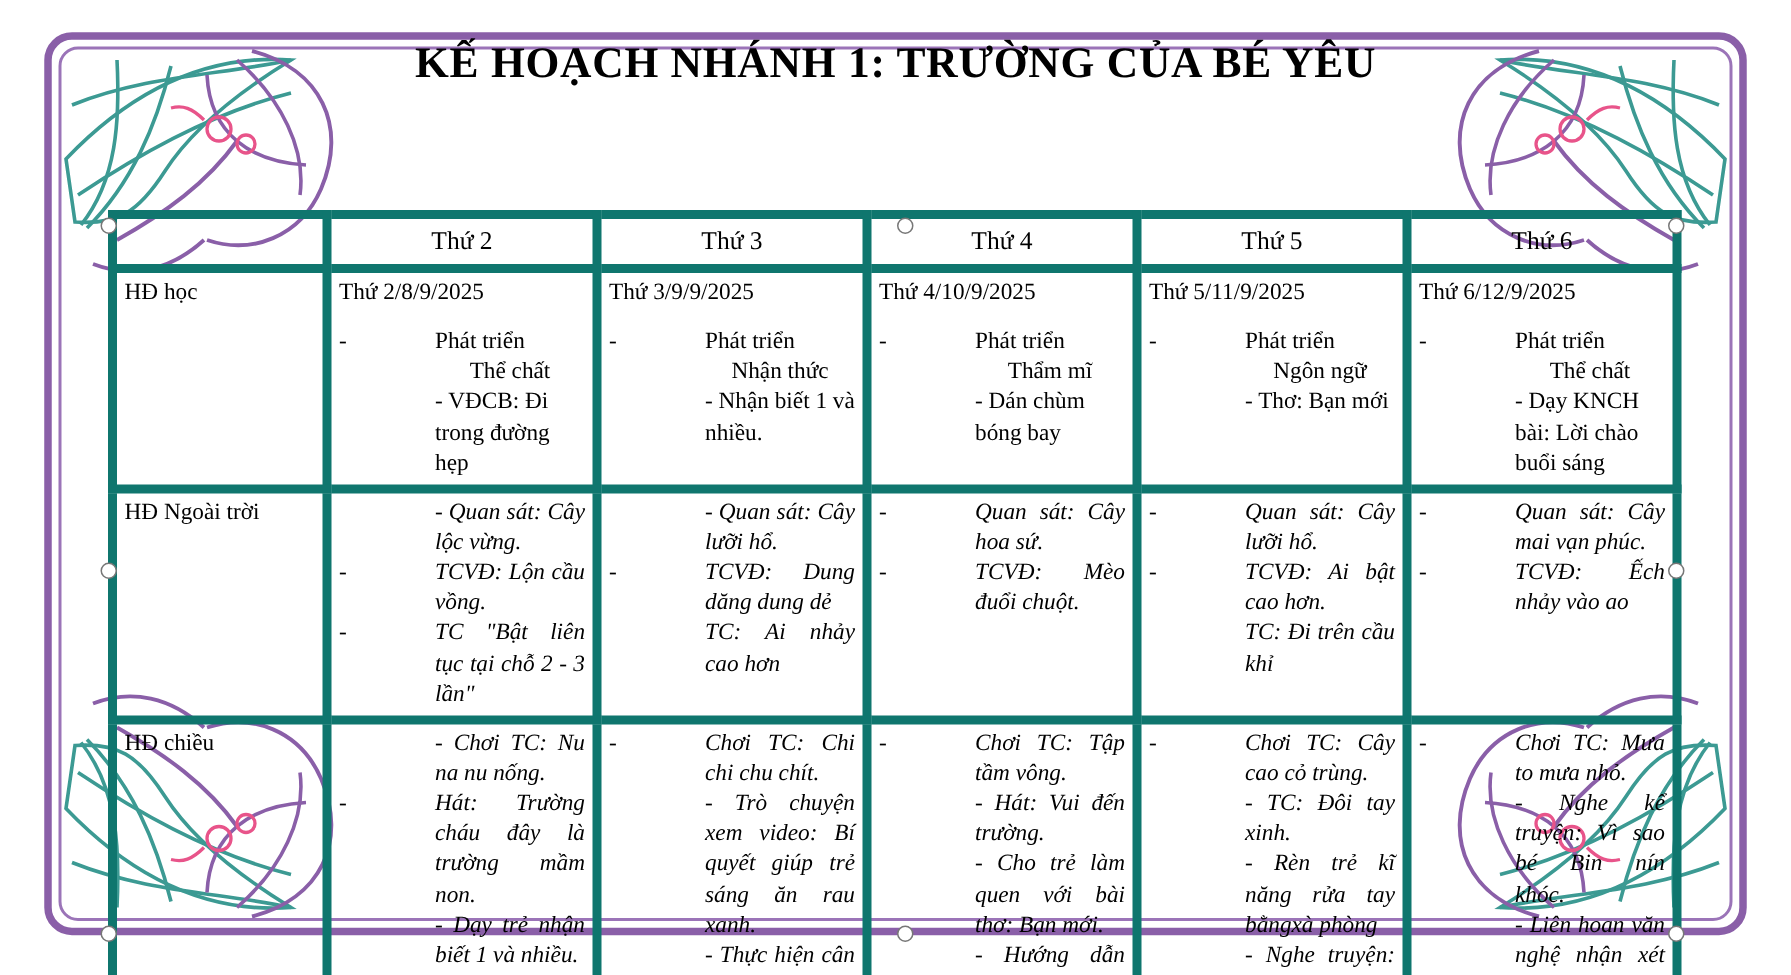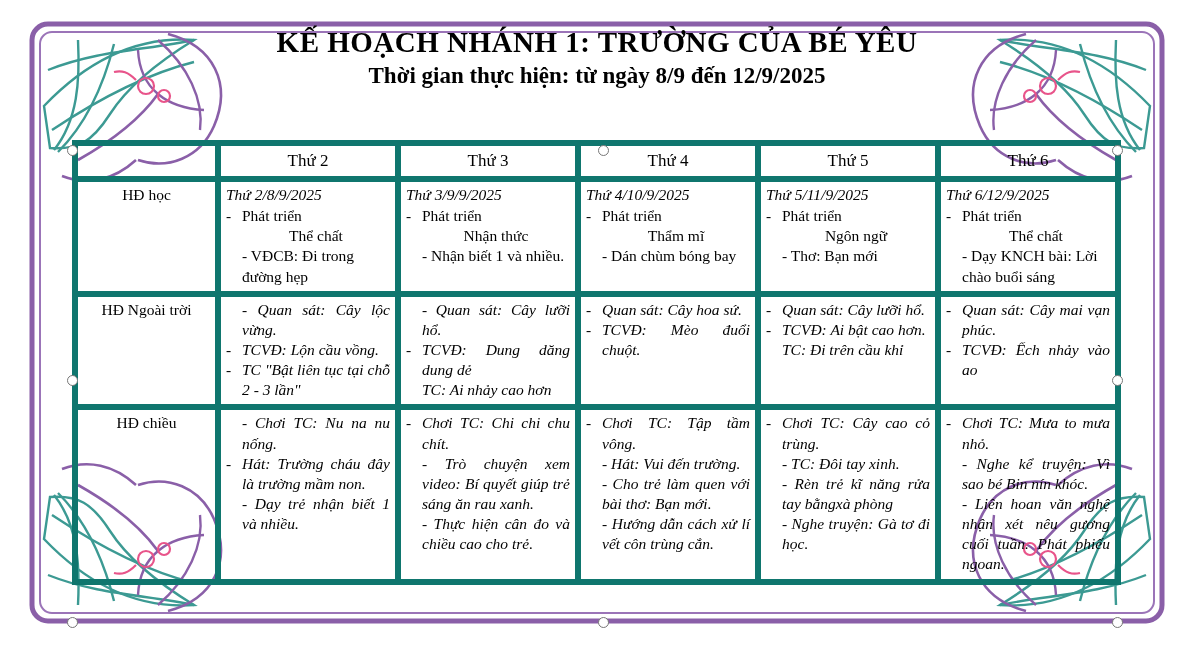--- a/index.html
+++ b/index.html
@@ -82,38 +82,37 @@
     font-size: 17px;
     font-weight: normal;
     height: 26px;
     vertical-align: middle;
     padding: 2px 4px;
   }
   .col-label { width: 143px; }
   .col-day { width: 180px; }
 
   td.rowlabel {
-    text-align: center;
+    text-align: left;
     font-size: 17px;
     padding-top: 6px;
     padding-left: 8px;
     vertical-align: top;
   }
 
   .cell-line { margin: 0; }
   .cell-head {
-    font-style: italic;
-    margin-bottom: 1px;
+    margin-bottom: 13px;
   }
   .bullet-row {
     display: flex;
     gap: 6px;
   }
   .bullet-row .dash { width: 10px; flex: 0 0 10px; }
-  .bullet-row .txt { flex: 1 1 auto; }
+  .bullet-row .txt { flex: 1 1 auto; margin-left: 48px; }
   .just .txt { text-align: justify; font-style: italic; }
   .center-ish { text-align: center; }
 
   
   .handle {
     position: absolute;
     width: 11px;
     height: 11px;
     border: 1px solid #777;
     border-radius: 50%;
@@ -213,21 +212,20 @@
       <g stroke="#e8548a" stroke-width="2.2" fill="none">
         <circle cx="128" cy="76" r="8"></circle>
         <circle cx="146" cy="86" r="6"></circle>
         <path d="M118 70 C110 62, 104 60, 96 62"></path>
       </g>
     </g>
   </svg>
 
   <div class="header">
     <div class="title-1">KẾ HOẠCH NHÁNH 1: TRƯỜNG CỦA BÉ YÊU</div>
-    <div class="title-2">Thời gian thực hiện: từ ngày 8/9 đến 12/9/2025</div>
   </div>
 
   <div class="table-wrap">
     <table class="plan">
       <colgroup>
         <col class="col-label">
         <col class="col-day">
           <col class="col-day">
           <col class="col-day">
           <col class="col-day">

